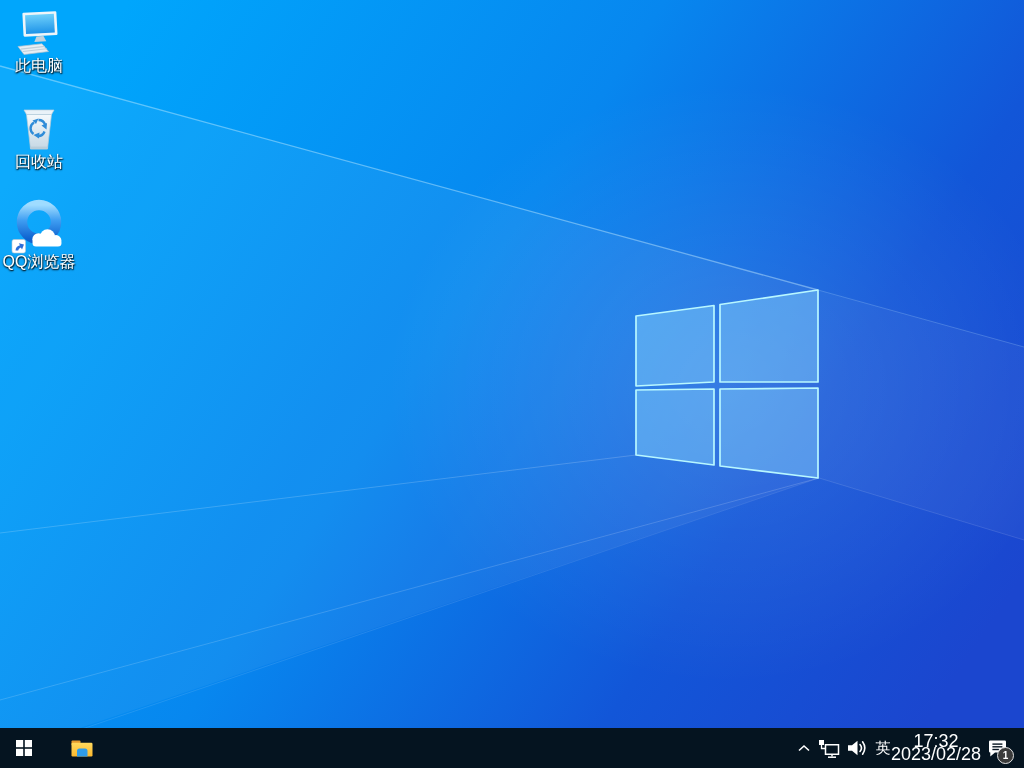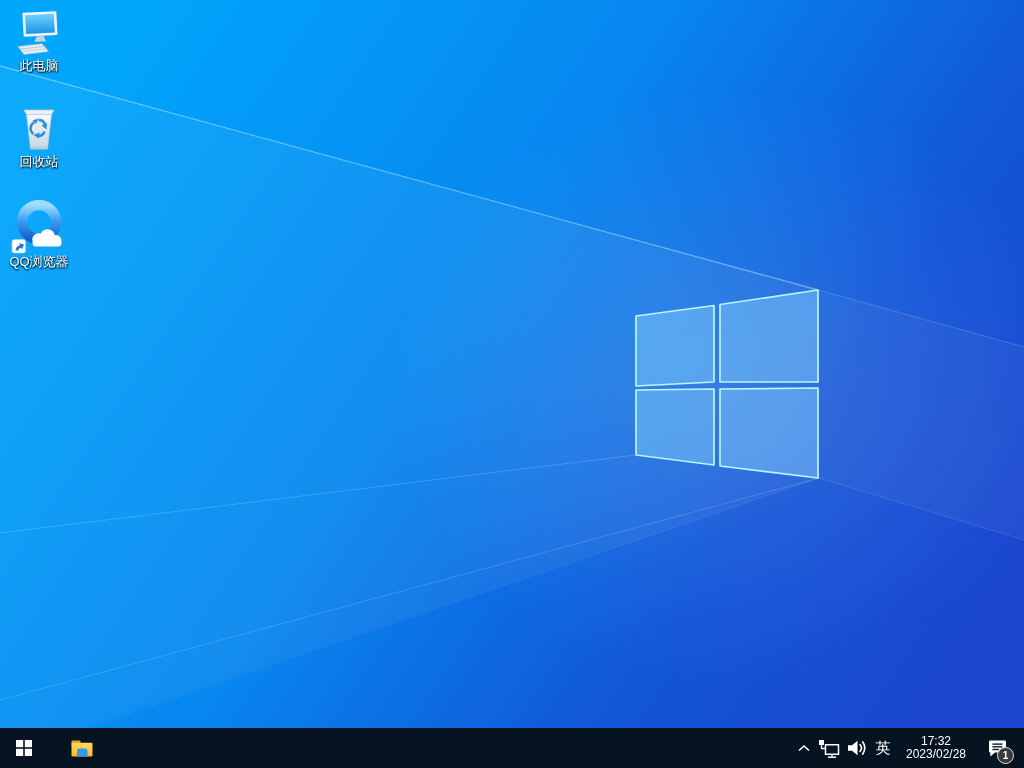--- a/index.html
+++ b/index.html
@@ -9,21 +9,21 @@
     -webkit-font-smoothing:antialiased;
   }
   .wallpaper{position:absolute;inset:0;}
   
   .dicon{
     position:absolute;left:0;width:78px;
     display:flex;flex-direction:column;align-items:center;
     cursor:default;
   }
   .dicon .lbl{
-    margin-top:1px;font-size:13px;line-height:14px;color:#fff;text-align:center;
+    margin-top:1px;font-size:16px;line-height:14px;color:#fff;text-align:center;
     text-shadow:0 1px 2px rgba(0,0,0,.95),1px 1px 1px rgba(0,0,0,.6);
     white-space:nowrap;
   }
   #icon-thispc{top:10px;}
   #icon-recycle{top:104px;}
   #icon-qq{top:197px;}
   
   .taskbar{
     position:absolute;left:0;bottom:0;width:1024px;height:40px;
     background:#051420;display:flex;align-items:stretch;z-index:5;
@@ -34,21 +34,21 @@
   }
   #explorer-btn{margin-left:10px;}
   .tray{margin-left:auto;display:flex;align-items:stretch;padding-right:6px;}
   .tray-item{
     display:flex;align-items:center;justify-content:center;
     color:#fff;cursor:pointer;
   }
   .w22{width:24px;} .w26{width:27px;}
   .lang{width:26px;font-size:15px;}
   .clock{
-    width:80px;flex-direction:column;line-height:13px;font-size:12px;
+    width:80px;flex-direction:column;line-height:13px;font-size:18px;
     text-align:center;
   }
   .action{position:relative;width:42px;}
   .badge{
     position:absolute;right:4px;bottom:4px;width:17px;height:17px;
     box-sizing:border-box;border-radius:50%;
     background:#3a3a3a;border:1.5px solid #e2e2e2;color:#fff;
     font-size:10px;font-weight:bold;
     display:flex;align-items:center;justify-content:center;
   }

